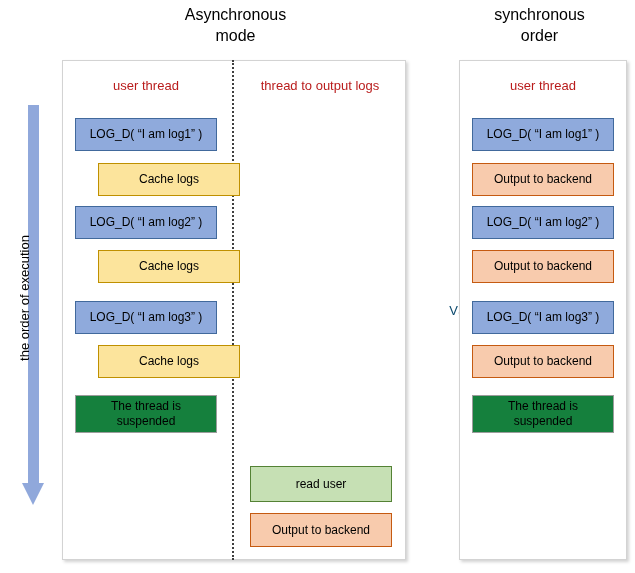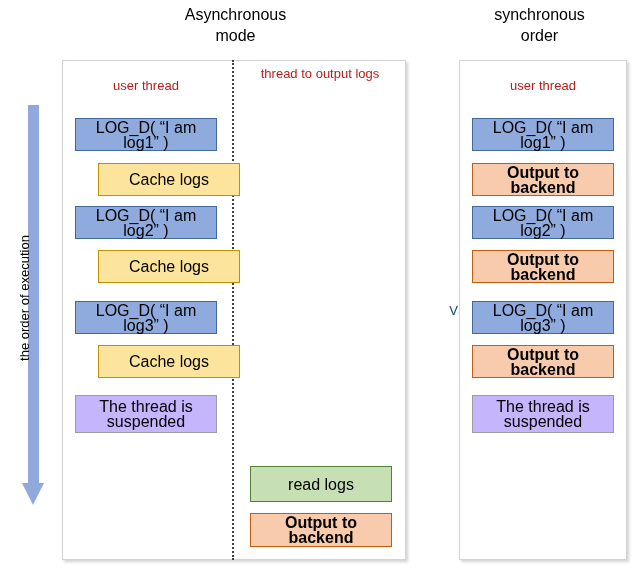--- a/index.html
+++ b/index.html
@@ -55,42 +55,42 @@
   
   .col-head {
     position: absolute;
     text-align: center;
     font-size: 13px;
     line-height: 17px;
     color: #b91c1c;
     white-space: nowrap;
   }
   #head-user-thread-async  { left: 75px;  top: 77px; width: 142px; }
-  #head-output-thread      { left: 240px; top: 65px; width: 160px; }
+  #head-output-thread      { left: 240px; top: 77px; width: 160px; }
   #head-user-thread-sync   { left: 472px; top: 77px; width: 142px; }
 
   
   .box {
     position: absolute;
     box-sizing: border-box;
     border-width: 1px;
     border-style: solid;
     display: flex;
     align-items: center;
     justify-content: center;
     text-align: center;
-    font-size: 16px;
+    font-size: 12px;
     line-height: 15px;
     color: #000000;
     white-space: pre-line;
   }
   .box.blue   { background: #8FAADC; border-color: #41699C; }
   .box.yellow { background: #FCE49C; border-color: #BF9000; margin-left: 23px; }
-  .box.gray   { background: #c4b5fd; border-color: #9C9C9C; }
-  .box.orange { background: #F8CBAD; border-color: #C55A11; font-weight: bold; }
+  .box.gray   { background: #15803d; border-color: #9C9C9C; }
+  .box.orange { background: #F8CBAD; border-color: #C55A11; }
   .box.green  { background: #C6E0B4; border-color: #548235; }
 
   
   #order-arrow-shaft {
     position: absolute;
     left: 28px;
     top: 105px;
     width: 11px;
     height: 378px;
     background: #90A8DB;
@@ -152,21 +152,21 @@
 
   <div class="box blue" style="left:75px; top:118px; width:142px; height:33px;">LOG_D( “I am log1” )</div>
   <div class="box yellow" style="left:75px; top:163px; width:142px; height:33px;">Cache logs</div>
   <div class="box blue" style="left:75px; top:206px; width:142px; height:33px;">LOG_D( “I am log2” )</div>
   <div class="box yellow" style="left:75px; top:250px; width:142px; height:33px;">Cache logs</div>
   <div class="box blue" style="left:75px; top:301px; width:142px; height:33px;">LOG_D( “I am log3” )</div>
   <div class="box yellow" style="left:75px; top:345px; width:142px; height:33px;">Cache logs</div>
   <div class="box gray" style="left:75px; top:395px; width:142px; height:38px;">The thread is
 suspended</div>
 
-  <div class="box green" style="left:250px; top:466px; width:142px; height:36px;">read logs</div>
+  <div class="box green" style="left:250px; top:466px; width:142px; height:36px;">read user</div>
   <div class="box orange" style="left:250px; top:513px; width:142px; height:34px;">Output to backend</div>
 
   <div id="vs-label">VS</div>
 
   <div class="panel" id="sync-panel"></div>
   <div class="col-head" id="head-user-thread-sync">user thread</div>
 
   <div class="box blue" style="left:472px; top:118px; width:142px; height:33px;">LOG_D( “I am log1” )</div>
   <div class="box orange" style="left:472px; top:163px; width:142px; height:33px;">Output to backend</div>
   <div class="box blue" style="left:472px; top:206px; width:142px; height:33px;">LOG_D( “I am log2” )</div>

